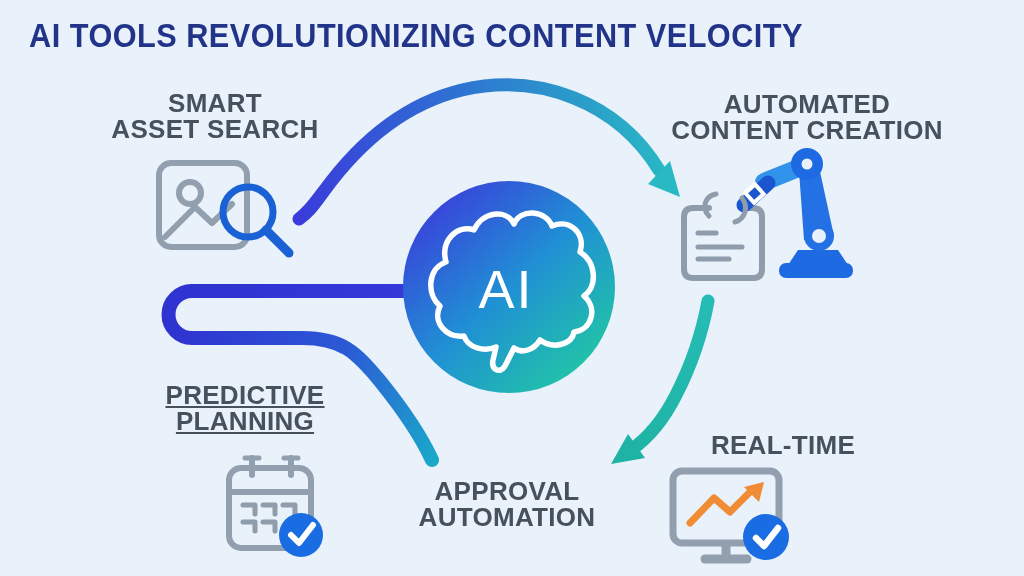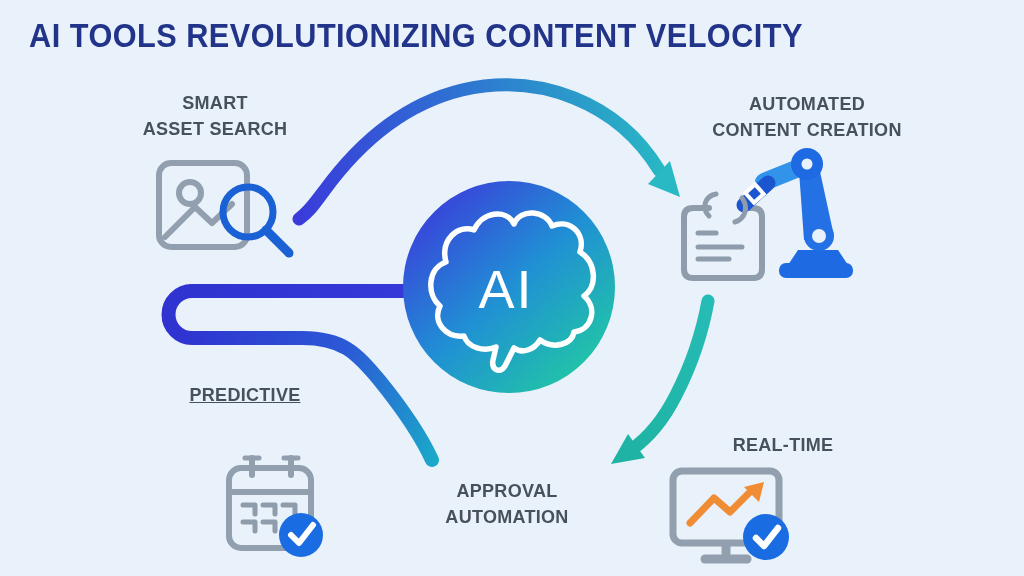--- a/index.html
+++ b/index.html
@@ -10,21 +10,21 @@
   }
   .title-wrap{position:absolute;top:17px;left:0;width:1024px;text-align:left;}
   .title{
     display:inline-block;font-weight:700;font-size:33px;color:#223489;
     letter-spacing:.5px;transform:scaleX(.93);transform-origin:center;
     white-space:nowrap;
   }
   svg.diagram{position:absolute;left:0;top:0;}
   .node-label{
     position:absolute;transform:translateX(-50%);text-align:center;
-    font-weight:700;font-size:18px;line-height:26px;color:#47505d;
+    font-weight:700;font-size:26px;line-height:26px;color:#47505d;
     letter-spacing:.3px;white-space:nowrap;
   }
   .node-label span{display:block;}
 </style>
 </head>
 <body>
 
 <div class="stage">
 
   <svg class="diagram" width="1024" height="576" viewBox="0 0 1024 576">
@@ -146,20 +146,21 @@
     <span>ASSET SEARCH</span>
   </div>
 
   <div class="node-label" style="left:807px;top:91px;">
     <span>AUTOMATED</span>
     <span>CONTENT CREATION</span>
   </div>
 
   <div class="node-label" style="left:245px;top:382px;text-decoration:underline;">
     <span>PREDICTIVE</span>
+    <span>PLANNING</span>
   </div>
 
   <div class="node-label" style="left:507px;top:478px;">
     <span>APPROVAL</span>
     <span>AUTOMATION</span>
   </div>
 
   <div class="node-label" style="left:783px;top:432px;">
     <span>REAL-TIME</span>
   </div>

